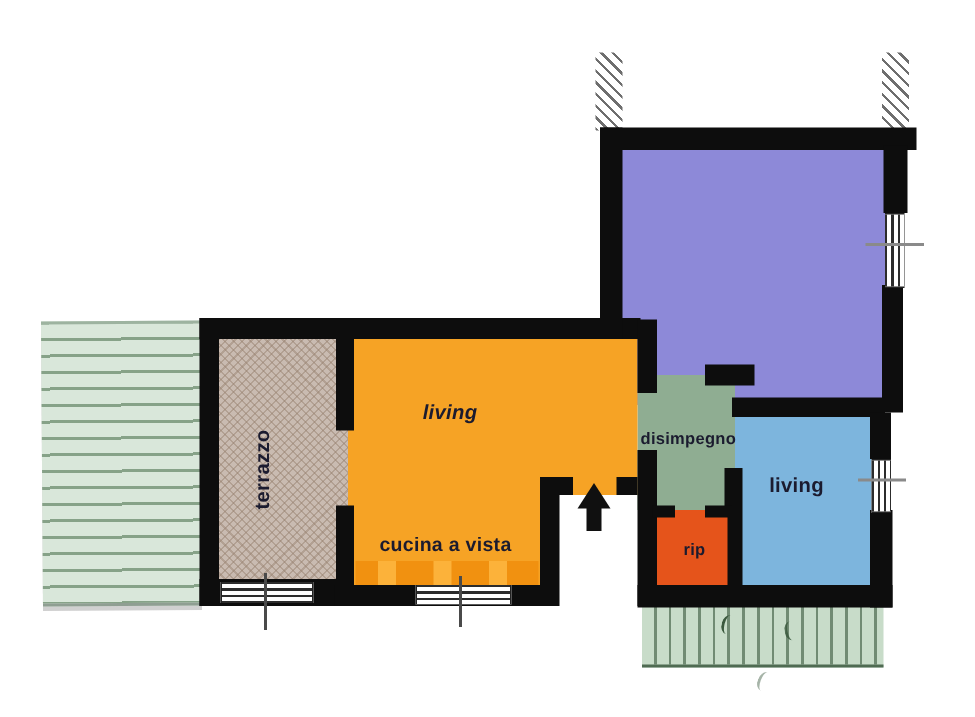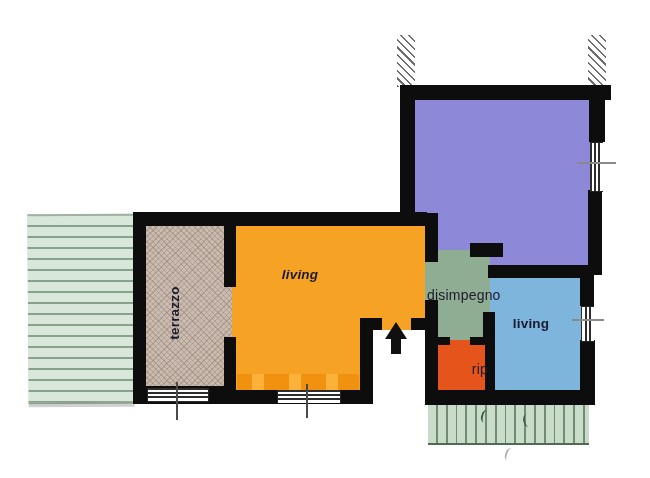--- a/index.html
+++ b/index.html
@@ -6,21 +6,21 @@
   #plan{
     position:relative;width:650px;height:478px;background:#ffffff;overflow:hidden;
     font-family:"Liberation Sans", sans-serif;
   }
   .wall{position:absolute;background:#0d0d0d;}
   .room{position:absolute;}
   .label{
     position:absolute;color:#1b1b2f;font-size:13.5px;font-weight:700;
     text-align:center;letter-spacing:.2px;line-height:1;
   }
-  .label.small{font-size:14px;font-weight:400;text-align:right;}
+  .label.small{font-size:11px;font-weight:700;}
   .hatch{
     position:absolute;width:18px;height:52px;background:#ffffff;
     background-image:repeating-linear-gradient(45deg,#6e6e6e 0 1.6px,rgba(255,255,255,0) 1.6px 5.5px);
   }
   .garden-left{
     position:absolute;background:#d9e7da;
     background-image:repeating-linear-gradient(to bottom,rgba(255,255,255,0) 0 9px,rgba(90,125,92,.65) 9px 11px);
     border-top:2px solid #9db3a0;border-bottom:2px solid #8f9e92;
     box-shadow:0 3px 0 rgba(150,150,150,.45);
     transform:rotate(-.4deg);
@@ -114,18 +114,19 @@
   <div class="crossline" style="left:572px;top:319px;width:32px;height:2px;"></div>
   <div class="window-h" style="left:147px;top:388px;width:60px;height:14px;"></div>
   <div class="crossline" style="left:176px;top:382px;width:2px;height:38px;background:#4a4a4a;"></div>
   <div class="window-h" style="left:277px;top:390px;width:62px;height:13px;"></div>
   <div class="crossline" style="left:306px;top:384px;width:2px;height:34px;background:#4a4a4a;"></div>
 
   <div class="arrow-head" style="left:385px;top:322px;"></div>
   <div class="arrow-stem" style="left:391px;top:337px;width:10px;height:17px;"></div>
 
   <div class="label" style="left:250px;top:268px;width:100px;font-style:italic;">living</div>
+  <div class="label" style="left:242px;top:356px;width:110px;font-size:13px;">cucina a vista</div>
   <div class="label" style="left:133px;top:303px;width:90px;height:20px;transform:rotate(-90deg);">terrazzo</div>
   <div class="label small" style="left:427px;top:288px;width:62px;">disimpegno</div>
   <div class="label" style="left:495px;top:317px;width:72px;">living</div>
   <div class="label small" style="left:438px;top:362px;width:50px;">rip</div>
 
 </div>
 
 </body></html>

